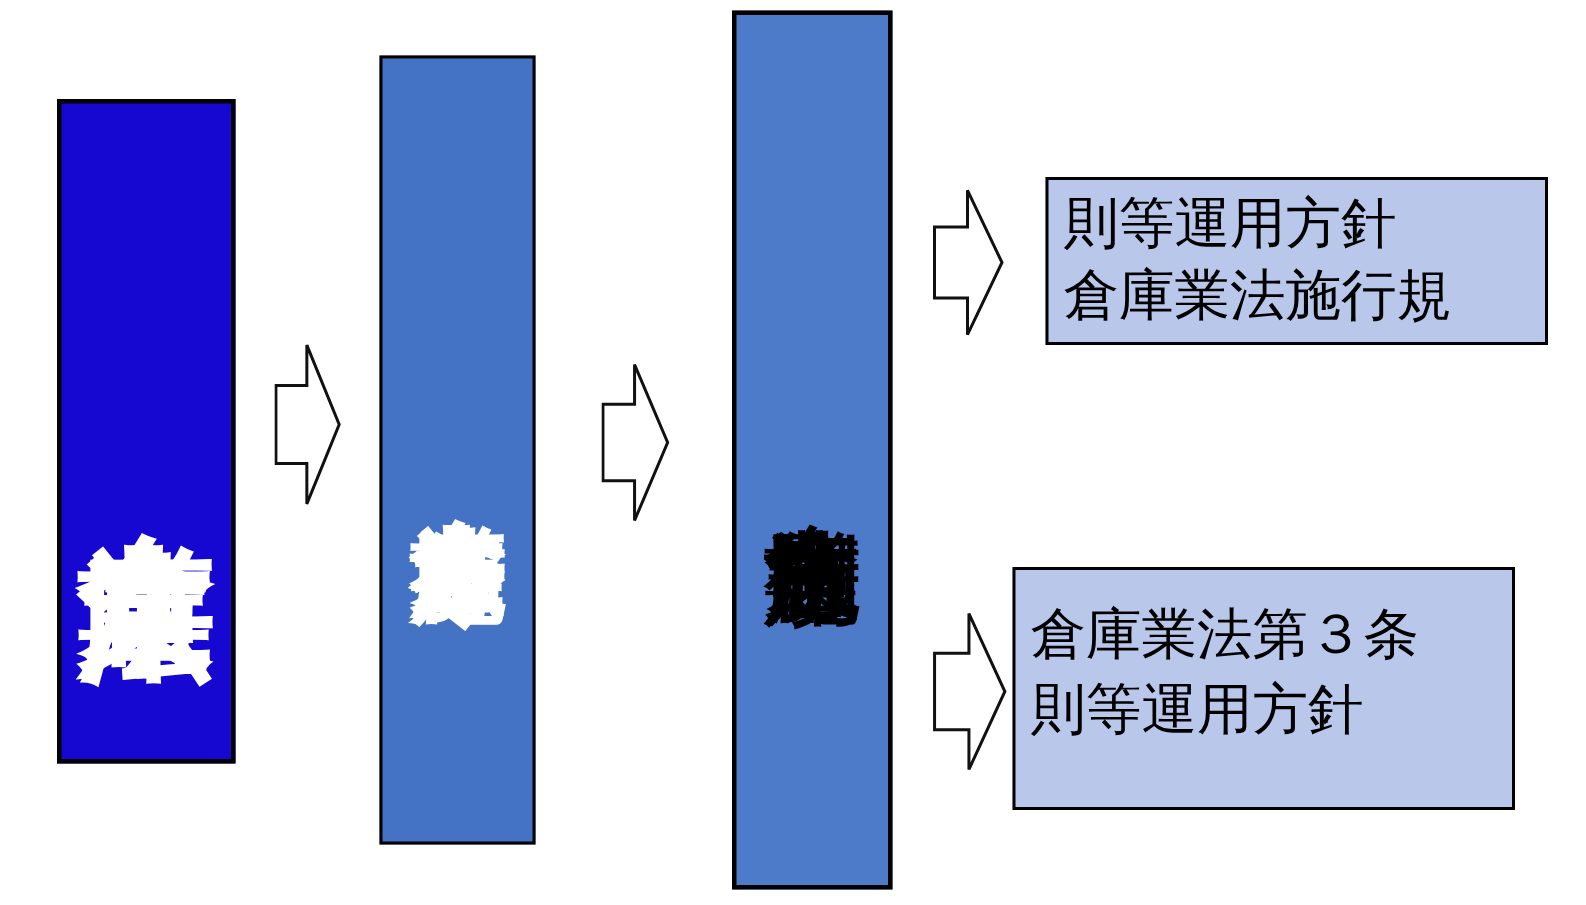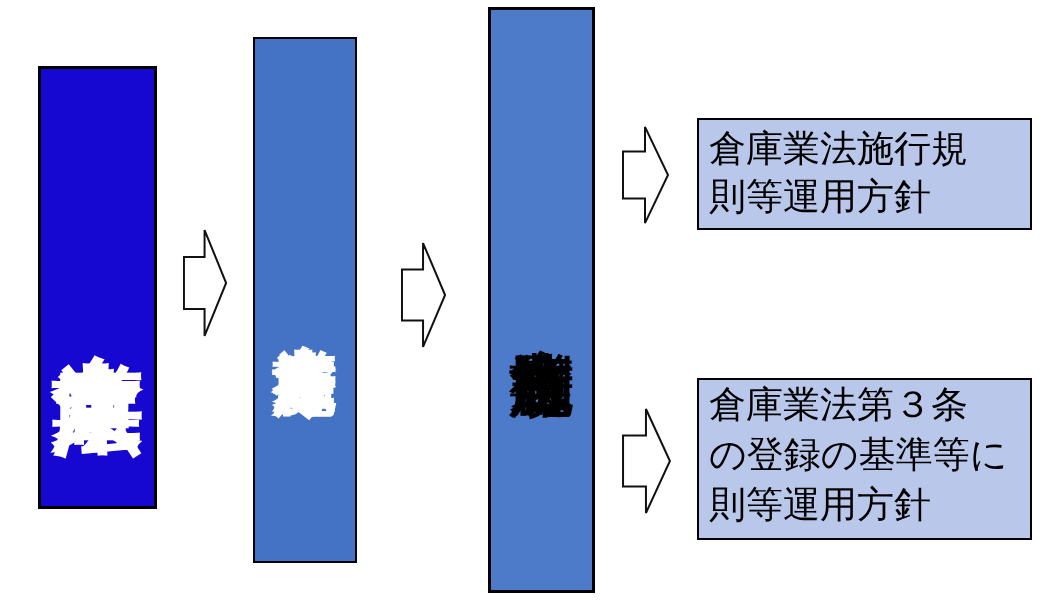--- a/index.html
+++ b/index.html
@@ -70,22 +70,22 @@
     color: var(--text-on-light, #000);
     font-size: 37px;
     font-weight: 400;
   }
   .node-policy {
     left: 697px; top: 118px; width: 335px; height: 112px;
     padding: 5px 0 0 10px;
   }
   .node-policy .line { line-height: 48px; }
   .node-notice {
-    left: 697px; top: 378px; width: 335px; height: 162px;
-    padding: 0 0 0 10px;
+    left: 675px; top: 378px; width: 335px; height: 162px;
+    padding: 18px 0 0 10px;
   }
   .node-notice .line { line-height: 50px; }
   
   .arrow {
     position: absolute;
     display: block;
   }
   .arrow polygon {
     fill: var(--arrow-fill, #fff);
     stroke: var(--arrow-stroke, #111);
@@ -120,27 +120,26 @@
 
   <div class="node node-regulation">
     <span class="vtext">倉庫業法施行規則</span>
   </div>
 
   <svg class="arrow arrow-3" viewBox="0 0 48 106" preserveAspectRatio="none">
     <polygon points="1,28 23,28 23,2 46,53 23,104 23,78 1,78"></polygon>
   </svg>
 
   <div class="node node-light node-policy">
+    <div class="line">則等運用方針</div>
     <div class="line">倉庫業法施行規</div>
-    <div class="line">則等運用方針</div>
   </div>
 
   <svg class="arrow arrow-4" viewBox="0 0 48 106" preserveAspectRatio="none">
     <polygon points="1,28 23,28 23,2 46,53 23,104 23,78 1,78"></polygon>
   </svg>
 
   <div class="node node-light node-notice">
     <div class="line">倉庫業法第３条</div>
-    <div class="line">の登録の基準等に</div>
     <div class="line">則等運用方針</div>
   </div>
 
 </div>
 
 </body></html>

